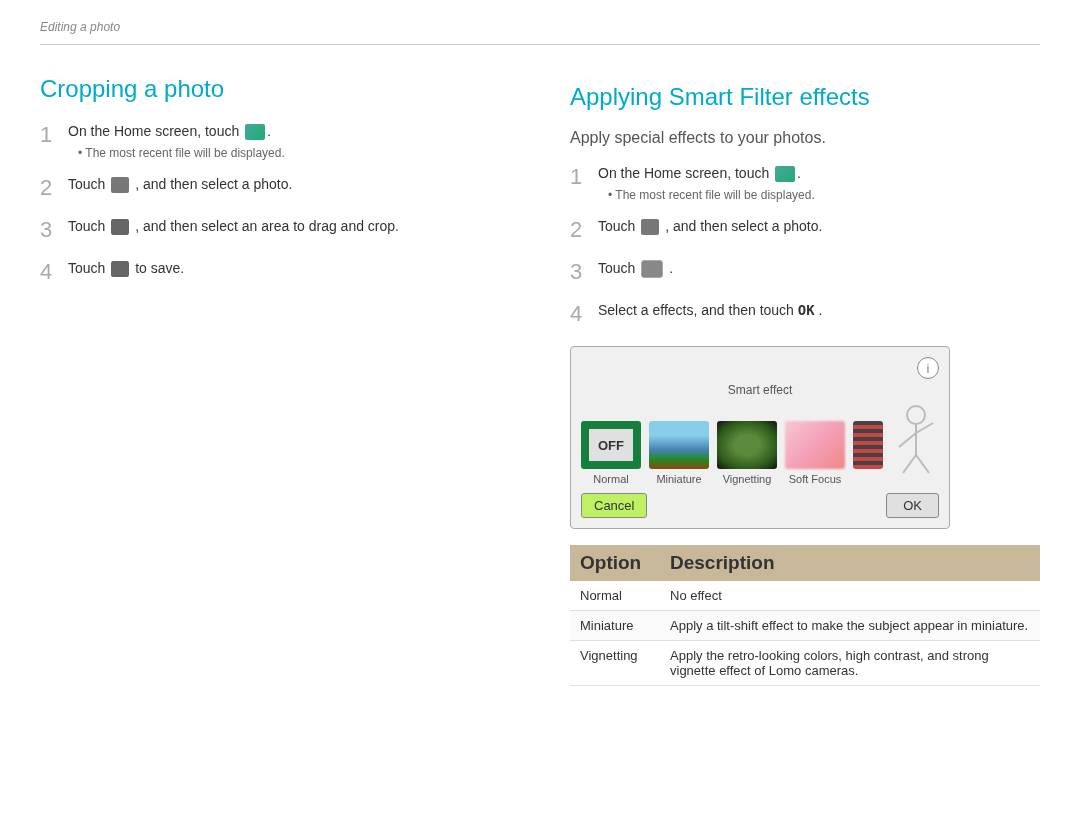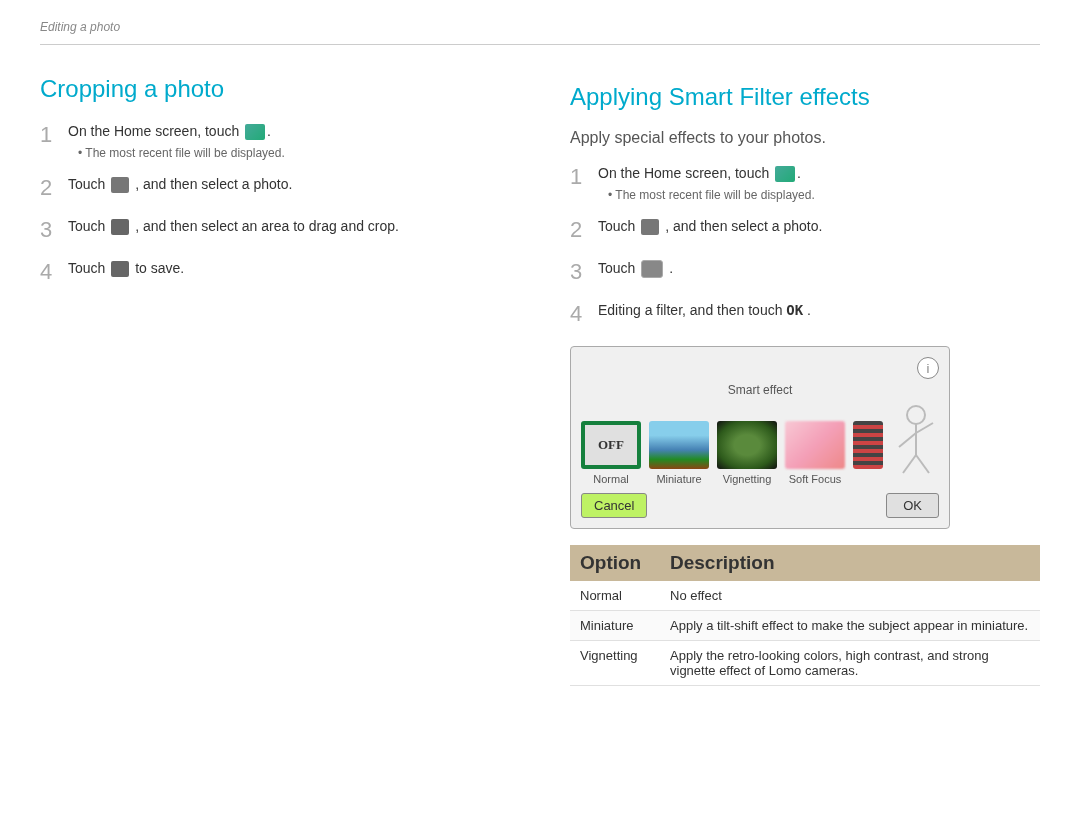--- a/index.html
+++ b/index.html
@@ -194,29 +194,28 @@
       display: flex;
       flex-direction: column;
       align-items: center;
       gap: 4px;
     }
 
     .thumb-off {
       width: 60px;
       height: 48px;
       background: #e0e0e0;
-      border: 4px solid #15803d;
+      border: 8px solid #15803d;
       border-radius: 3px;
       display: flex;
       align-items: center;
       justify-content: center;
       font-size: 13px;
       font-weight: bold;
       color: #333;
-      font-family: Liberation Serif, serif;
     }
 
     .thumb-miniature {
       width: 60px;
       height: 48px;
       background: linear-gradient(180deg, #87ceeb 30%, #4682b4 60%, #228b22 80%, #8b4513 100%);
       border-radius: 3px;
       position: relative;
     }
 
@@ -414,21 +413,21 @@
         <div class="step-content">
           <span>Touch </span>
           <span style="display:inline-block;width:22px;height:18px;background:#888;border-radius:3px;vertical-align:middle;margin:0 2px;border:1px solid #aaa;"></span>
           <span>.</span>
         </div>
       </div>
 
       <div class="step">
         <span class="step-number">4</span>
         <div class="step-content">
-          <span>Editing a filter, and then touch </span>
+          <span>Select a effects, and then touch </span>
           <span class="ok-bold">OK</span>
           <span>.</span>
         </div>
       </div>
 
       <div class="filter-dialog">
         <div class="filter-dialog-header">
           <div class="info-icon">i</div>
         </div>
         <div class="filter-label-center">Smart effect</div>

